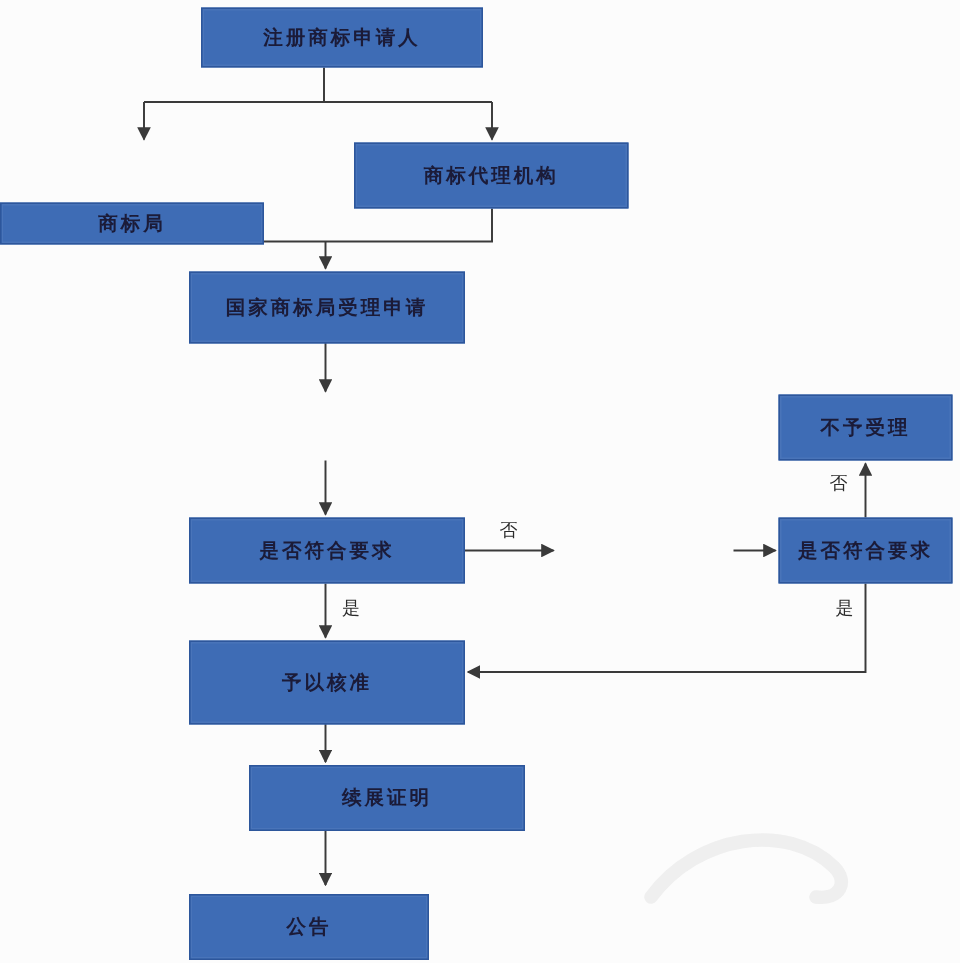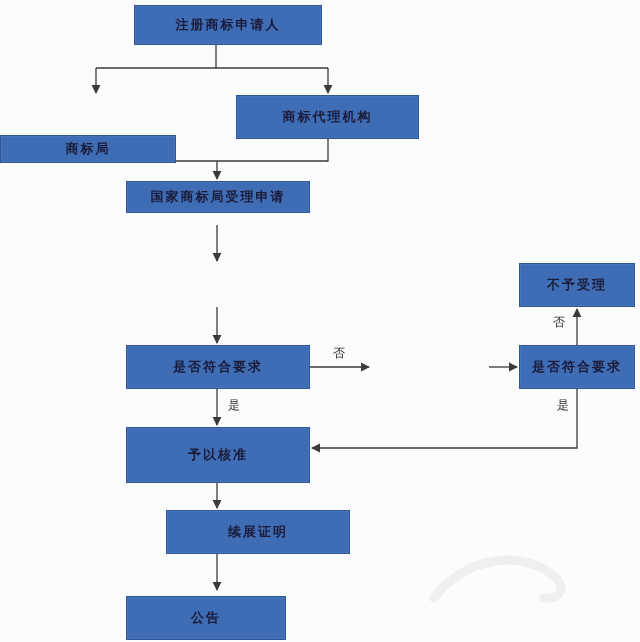--- a/index.html
+++ b/index.html
@@ -101,21 +101,21 @@
 
     <path class="conn" d="M217,554 V590" marker-end="url(#arrow)"></path>
   </svg>
 
   <div class="node" style="left:134px; top:5px;  width:188px; height:40px;">注册商标申请人</div>
 
   <div class="node" style="left:0;   top:95px; width:176px; height:28px;margin-top:40px;">商标局</div>
 
   <div class="node" style="left:236px; top:95px; width:183px; height:44px;">商标代理机构</div>
 
-  <div class="node" style="left:126px; top:181px; width:184px; height:32px;">国家商标局受理申请</div>
+  <div class="node" style="left:126px; top:181px; width:184px; height:48px;">国家商标局受理申请</div>
 
 
   <div class="node" style="left:126px; top:345px; width:184px; height:44px;">是否符合要求</div>
 
 
   <div class="node" style="left:519px; top:345px; width:116px; height:44px;">是否符合要求</div>
 
   <div class="node" style="left:519px; top:263px; width:116px; height:44px;font-family:Liberation Mono, monospace;">不予受理</div>
 
   <div class="node" style="left:126px; top:427px; width:184px; height:56px;">予以核准</div>

